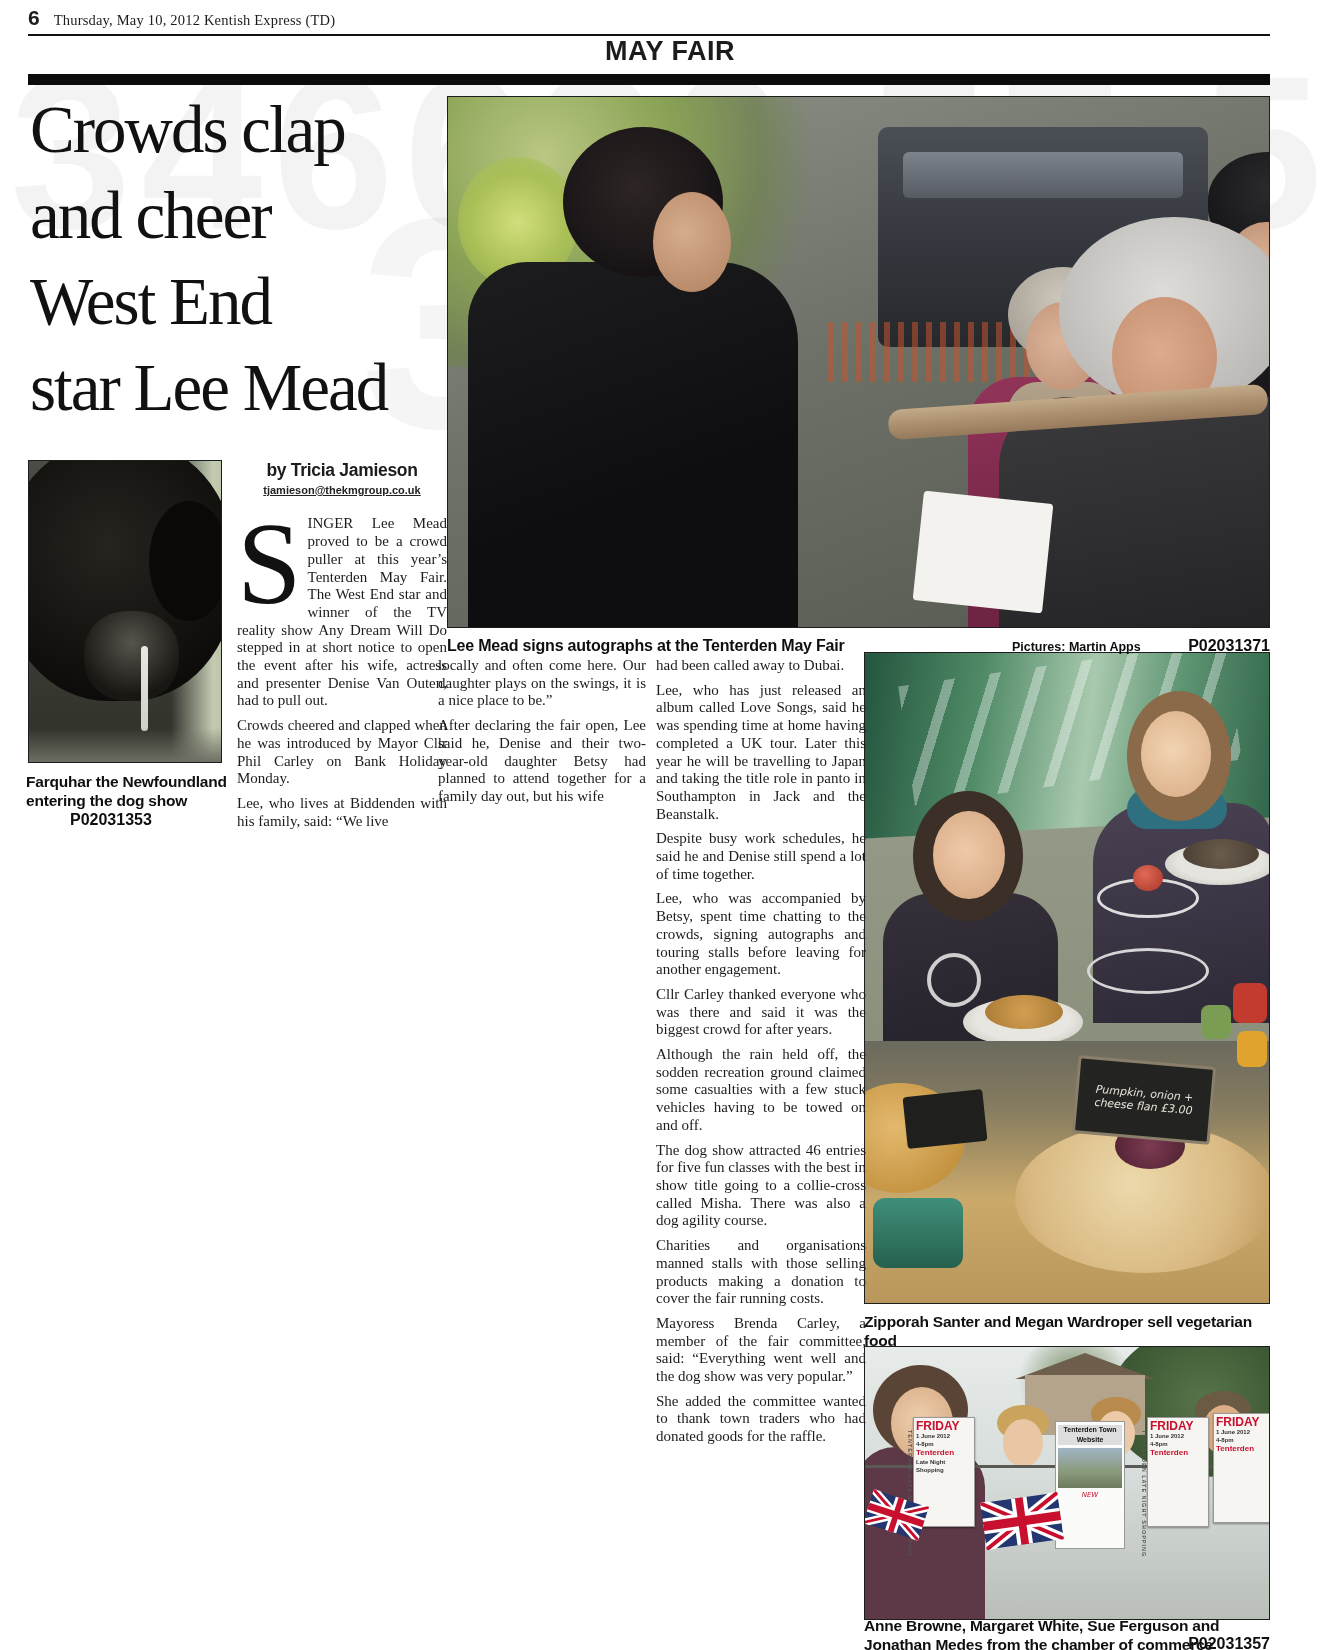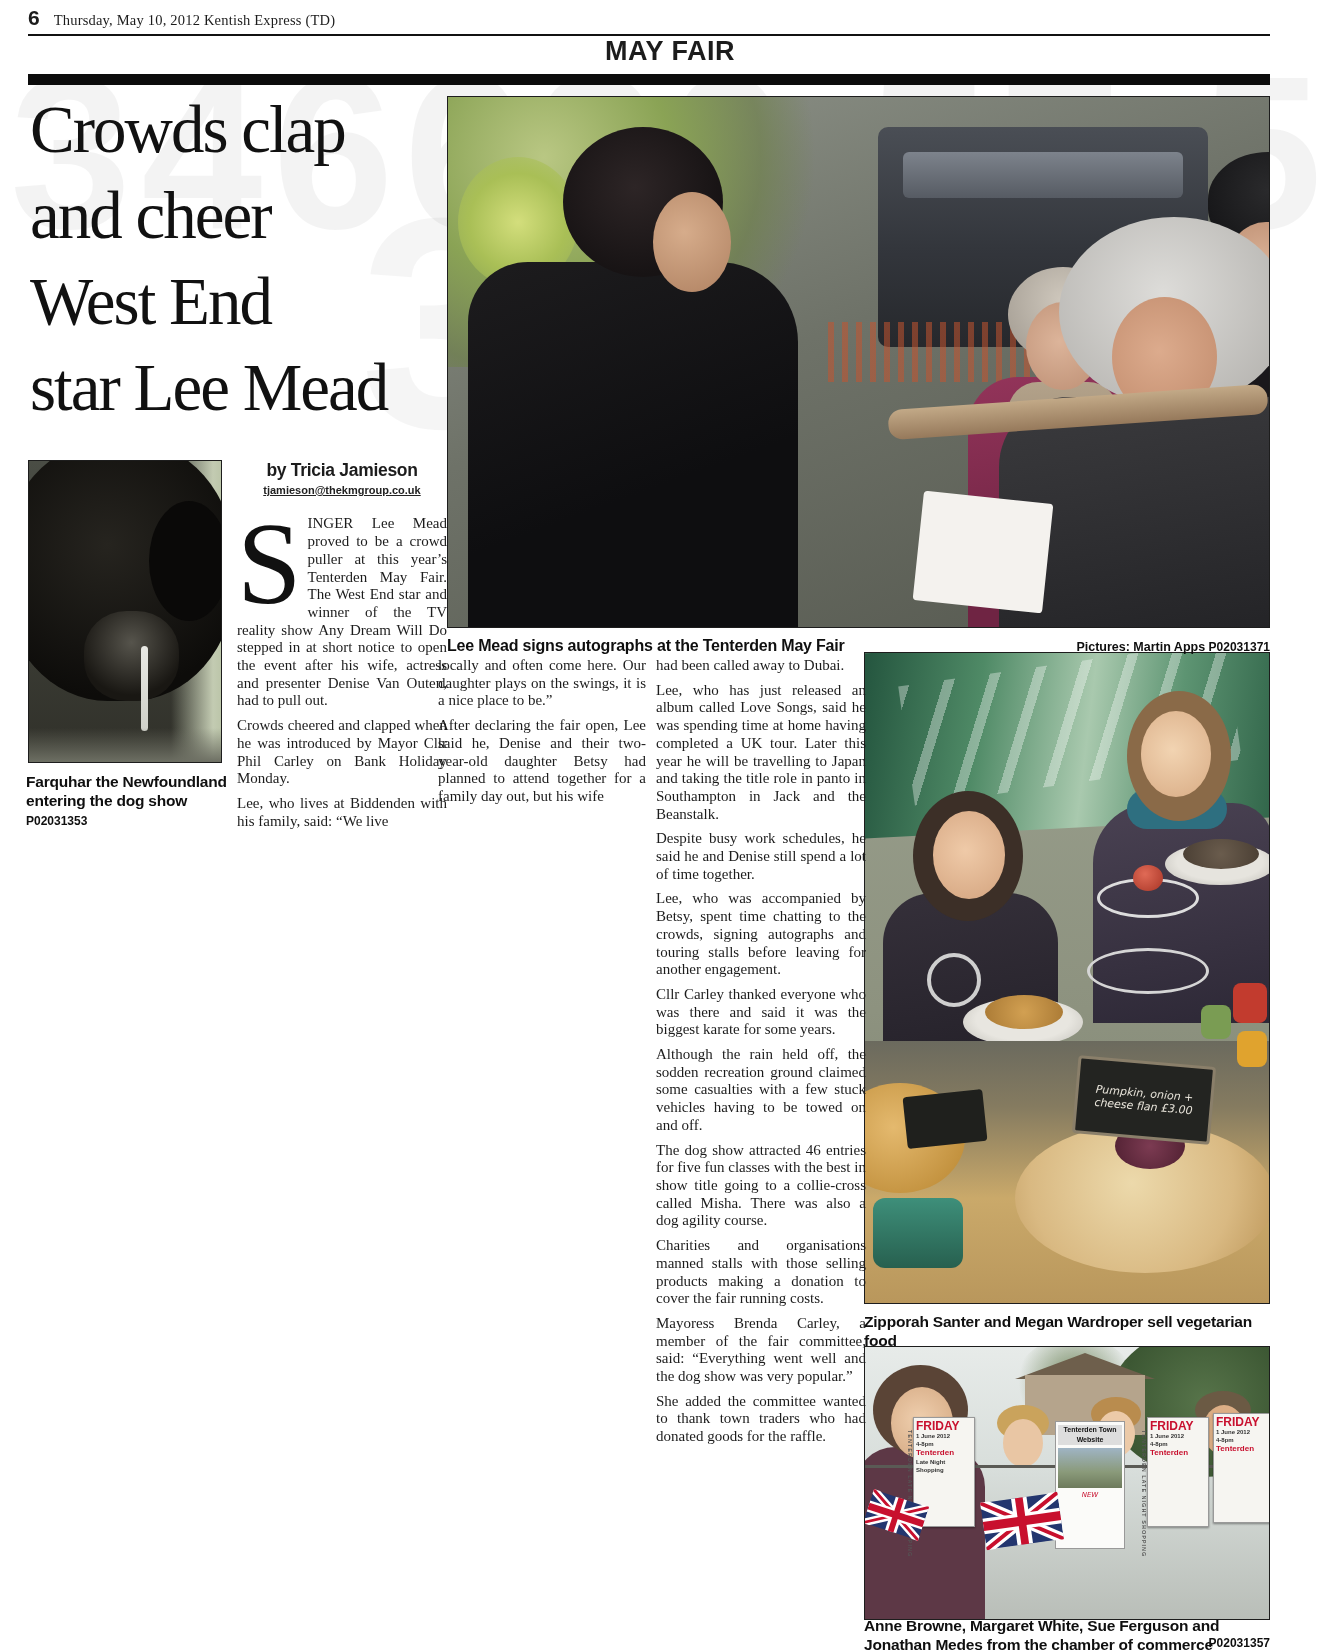--- a/index.html
+++ b/index.html
@@ -28,21 +28,21 @@
   
   .headline{position:absolute;left:30px;top:86px;width:405px;z-index:1;}
   .hl-line{font-family:"Liberation Serif",serif;font-weight:400;font-size:67px;
            line-height:86px;letter-spacing:-2px;color:#111;}
 
   
   .photo{position:absolute;border:1px solid #1d1d1d;overflow:hidden;box-sizing:border-box;}
   .photo *{position:absolute;}
   .cap{font-family:"Liberation Sans",sans-serif;font-weight:700;font-size:15.5px;
        letter-spacing:-.2px;color:#0f0f0f;line-height:19px;}
-  .pid{font-size:12px;letter-spacing:0;}
+  .pid{font-size:16px;letter-spacing:0;margin-left:44px;}
   .credit{font-family:"Liberation Sans",sans-serif;font-weight:700;font-size:12.5px;color:#0f0f0f;}
 
   
   .col{position:absolute;z-index:1;font-size:15px;line-height:17.7px;text-align:justify;}
   .col p{margin:0 0 7px 0;}
   .byline{font-family:"Liberation Sans",sans-serif;font-weight:700;font-size:17.5px;
           text-align:center;letter-spacing:-.3px;margin:0 0 2px 0;}
   .email{display:block;text-align:center;font-family:"Liberation Sans",sans-serif;
          font-weight:700;font-size:11px;color:#222;text-decoration:underline;margin-bottom:16px;}
   .dropcap{float:left;font-family:"Liberation Serif",serif;font-size:116px;line-height:86px;
@@ -286,21 +286,21 @@
   <div class="col" style="left:438px;top:657px;width:208px;">
       <p>locally and often come here. Our daughter plays on the swings, it is a nice place to be.”</p>
       <p>After declaring the fair open, Lee said he, Denise and their two-year-old daughter Betsy had planned to attend together for a family day out, but his wife</p>
     </div>
 
   <div class="col" style="left:656px;top:657px;width:210px;">
       <p>had been called away to Dubai.</p>
       <p>Lee, who has just released an album called Love Songs, said he was spending time at home having completed a UK tour. Later this year he will be travelling to Japan and taking the title role in panto in Southampton in Jack and the Beanstalk.</p>
       <p>Despite busy work schedules, he said he and Denise still spend a lot of time together.</p>
       <p>Lee, who was accompanied by Betsy, spent time chatting to the crowds, signing autographs and touring stalls before leaving for another engagement.</p>
-      <p>Cllr Carley thanked everyone who was there and said it was the biggest karate for some years.</p>
+      <p>Cllr Carley thanked everyone who was there and said it was the biggest crowd for after years.</p>
       <p>Although the rain held off, the sodden recreation ground claimed some casualties with a few stuck vehicles having to be towed on and off.</p>
       <p>The dog show attracted 46 entries for five fun classes with the best in show title going to a collie-cross called Misha. There was also a dog agility course.</p>
       <p>Charities and organisations manned stalls with those selling products making a donation to cover the fair running costs.</p>
       <p>Mayoress Brenda Carley, a member of the fair committee, said: “Everything went well and the dog show was very popular.”</p>
       <p>She added the committee wanted to thank town traders who had donated goods for the raffle.</p>
     </div>
 
   <div class="photo fp" style="left:864px;top:652px;width:406px;height:652px;">
     <div class="fp-canopy"></div>
     <div class="fp-streak"></div>

